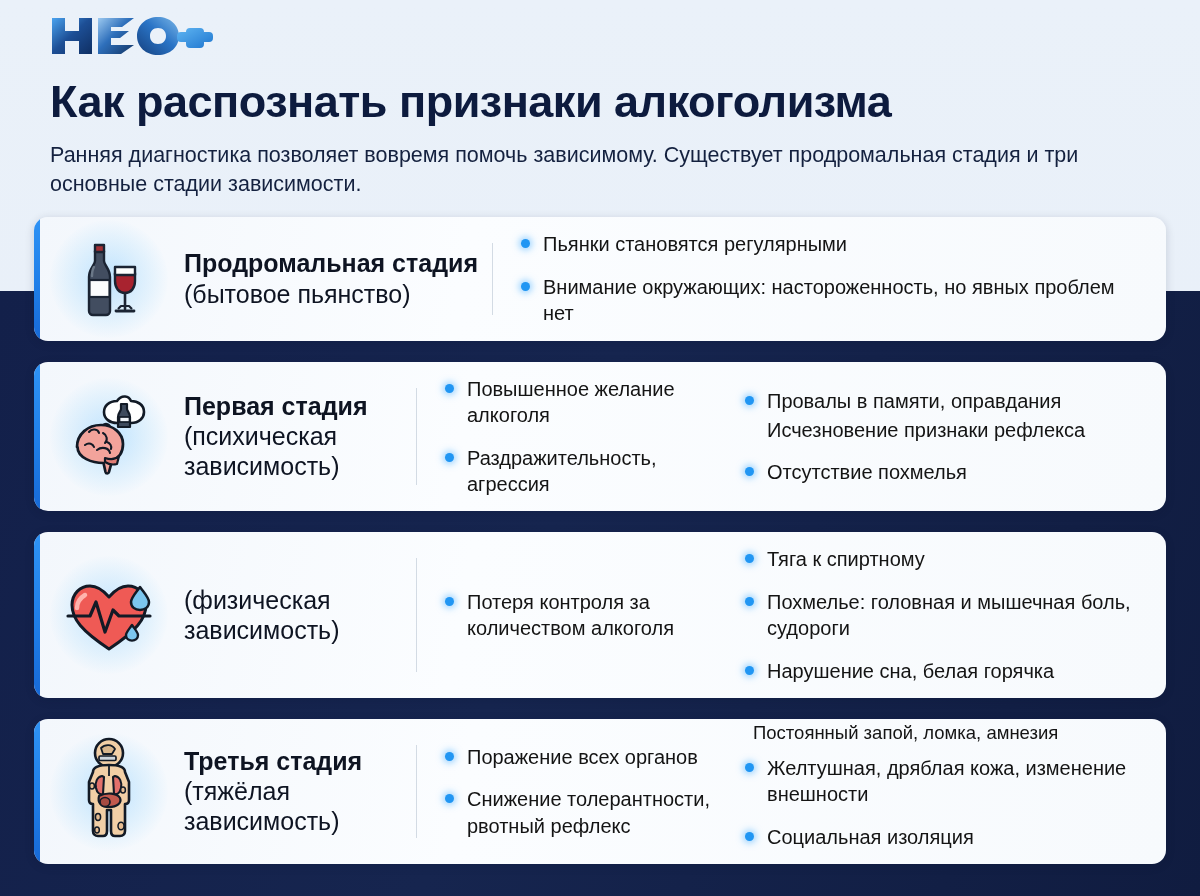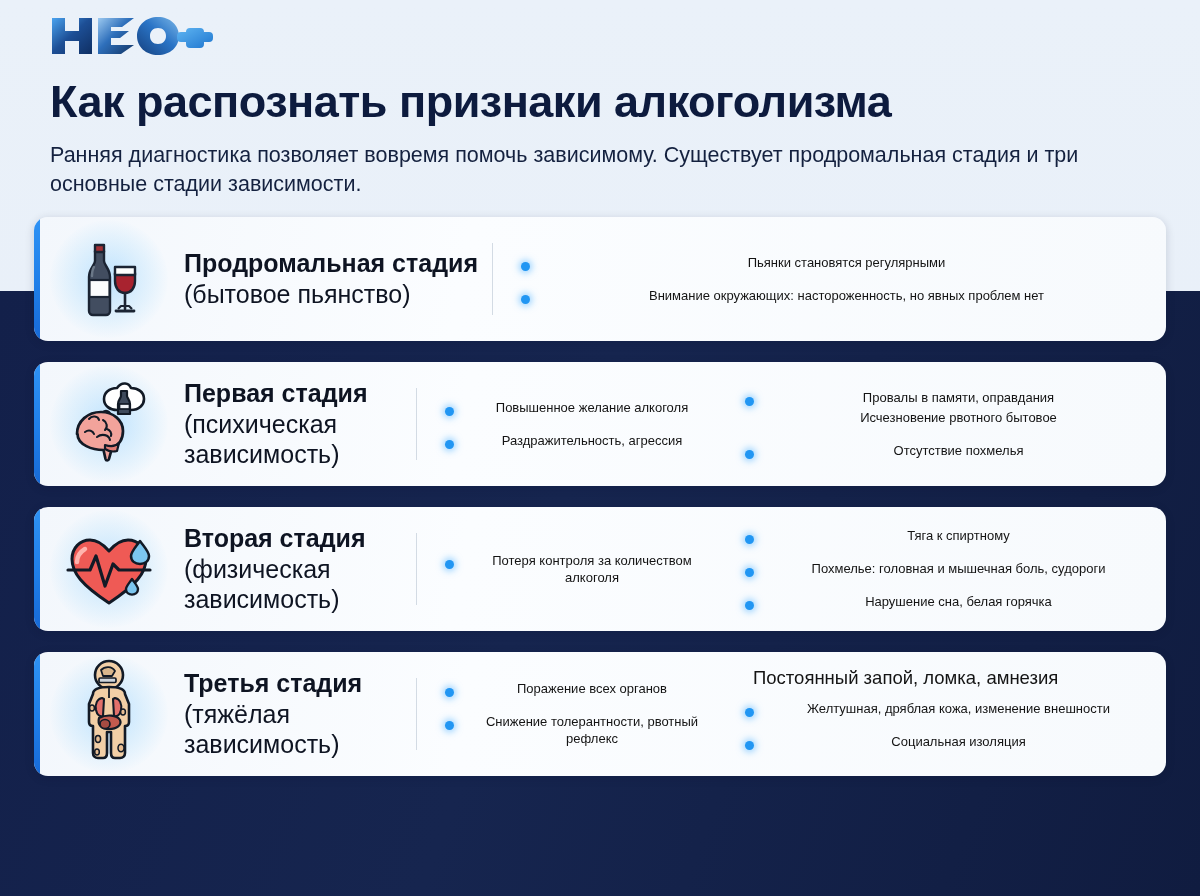--- a/index.html
+++ b/index.html
@@ -157,24 +157,23 @@
     justify-content: center;
     padding-left: 28px;
   }
   .col-wide  { flex: 1 1 0; }
   .col-a     { flex: 0 0 300px; }
   .col-b     { flex: 1 1 0; }
 
   .bullet {
     position: relative;
     padding-left: 22px;
-    font-size: 13px;
+    font-size: 20px;
     line-height: 1.32;
     color: #141414;
-    text-align: center;
   }
   .bullet + .bullet { margin-top: 16px; }
 
   .bullet .dot {
     position: absolute;
     left: 0;
     top: 8px;
     width: 9px; height: 9px;
     border-radius: 50%;
     background: #2196f3;
@@ -325,21 +324,21 @@
             <span>Раздражительность, агрессия</span>
           </div>
         </div>
         <div class="col col-b">
           <div class="bullet tight">
             <span class="dot"></span>
             <span>Провалы в памяти, оправдания</span>
           </div>
           <div class="bullet tight no-dot">
             
-            <span>Исчезновение рвотного бытовое</span>
+            <span>Исчезновение признаки рефлекса</span>
           </div>
           <div class="bullet">
             <span class="dot"></span>
             <span>Отсутствие похмелья</span>
           </div>
         </div>
       </div>
     </div>
 
     <div class="card">
@@ -349,21 +348,20 @@
           <path d="M49 80 C22 62 12 50 12 36 C12 25 20 17 30 17 c7 0 13 4 19 11 c6 -7 12 -11 19 -11
                    c10 0 18 8 18 19 c0 14 -10 26 -37 44 Z" fill="#ef5a55" stroke="#121a26" stroke-width="3" stroke-linejoin="round"></path>
           <path d="M25 26 c-5 3 -8 8 -8 13" stroke="#ffb3ad" stroke-width="4.5" fill="none" stroke-linecap="round"></path>
           <path d="M8 47 h22 l6 -14 l9 30 l8 -22 l6 6 h31" fill="none" stroke="#121a26" stroke-width="3.2" stroke-linecap="round" stroke-linejoin="round"></path>
           <path d="M80 18 c5 7 9 11 9 15 c0 5 -4 8 -9 8 c-5 0 -9 -3 -9 -8 c0 -4 4 -8 9 -15 Z" fill="#7cc6ef" stroke="#121a26" stroke-width="2.5" stroke-linejoin="round"></path>
           <path d="M72 56 c3.5 5 6 7.5 6 10 c0 3.5 -2.7 5.6 -6 5.6 c-3.3 0 -6 -2.1 -6 -5.6 c0 -2.5 2.5 -5 6 -10 Z" fill="#7cc6ef" stroke="#121a26" stroke-width="2.4" stroke-linejoin="round"></path>
         </svg>
       </div>
 
       <div class="card-heading">
-        <div class="heading-main">Вторая стадия</div>
         <div class="heading-sub">(физическая зависимость)</div>
       </div>
 
       <div class="divider"></div>
 
       <div class="card-body">
         <div class="col col-a">
           <div class="bullet">
             <span class="dot"></span>
             <span>Потеря контроля за количеством алкоголя</span>

